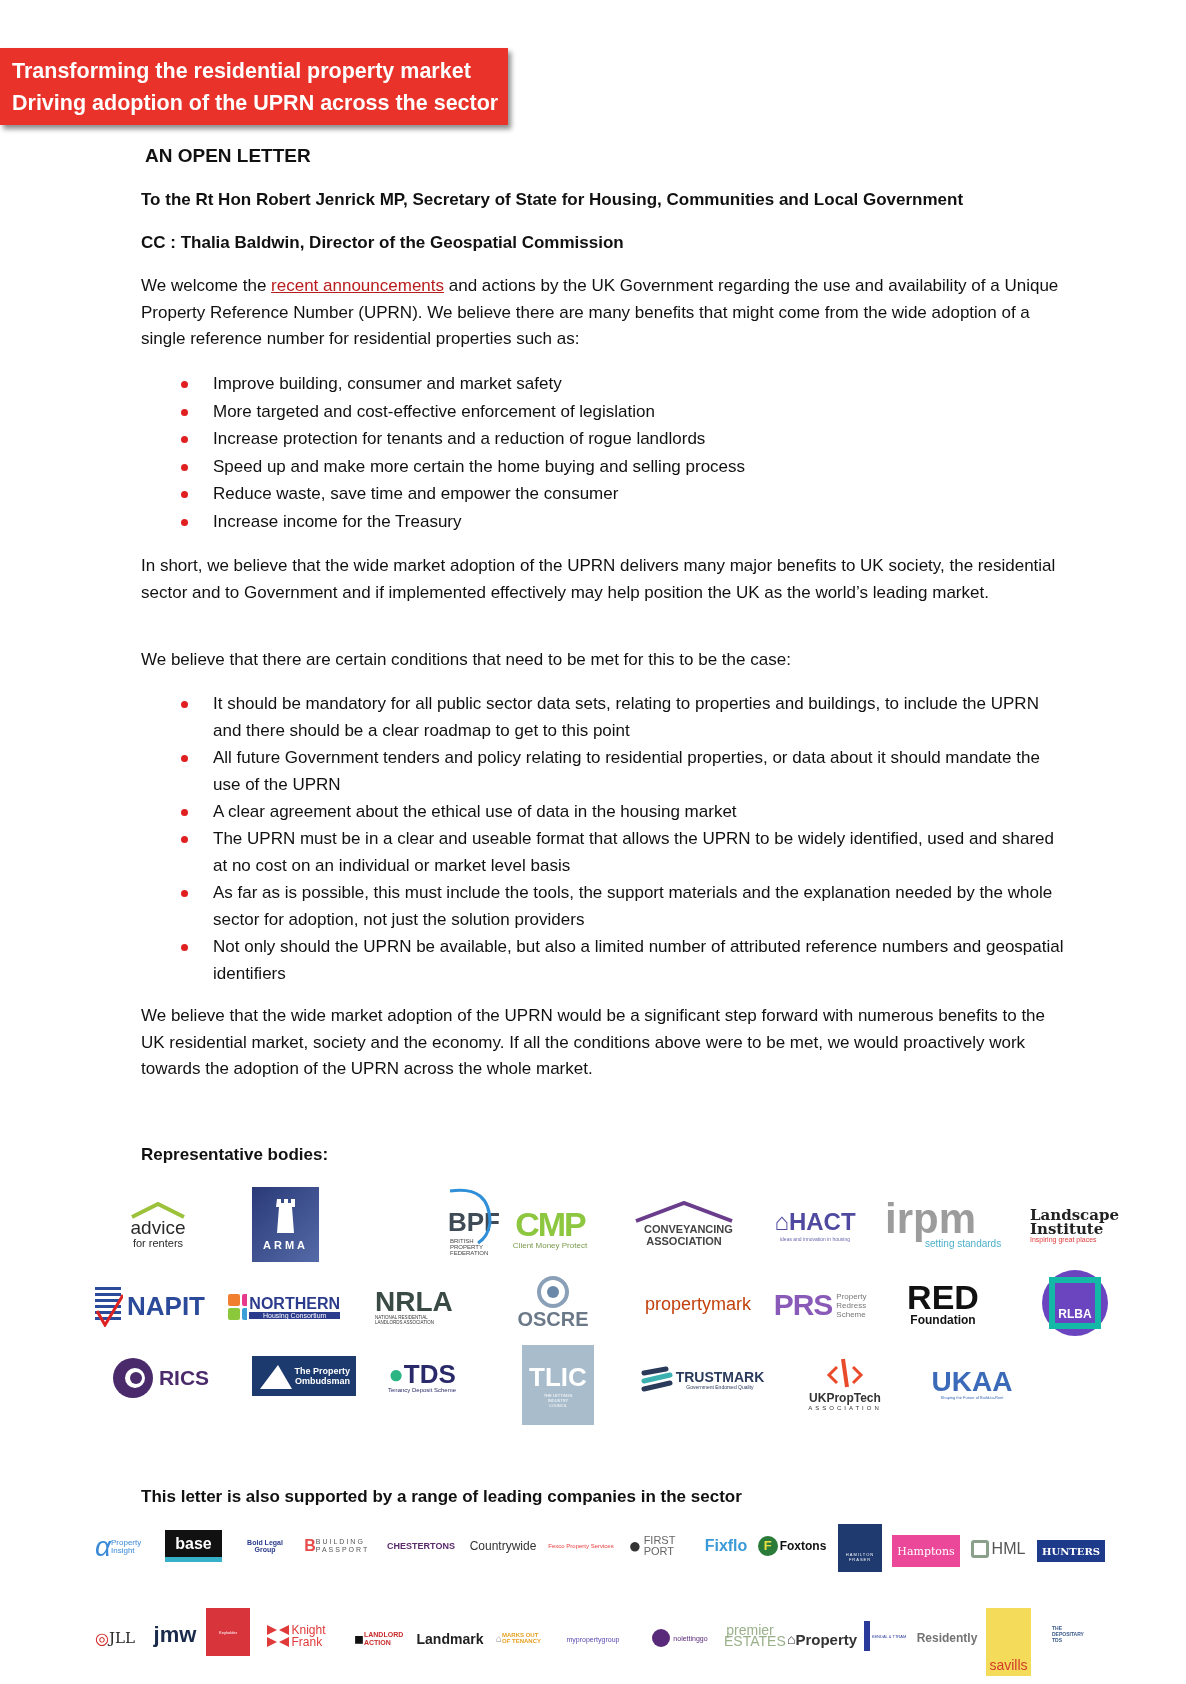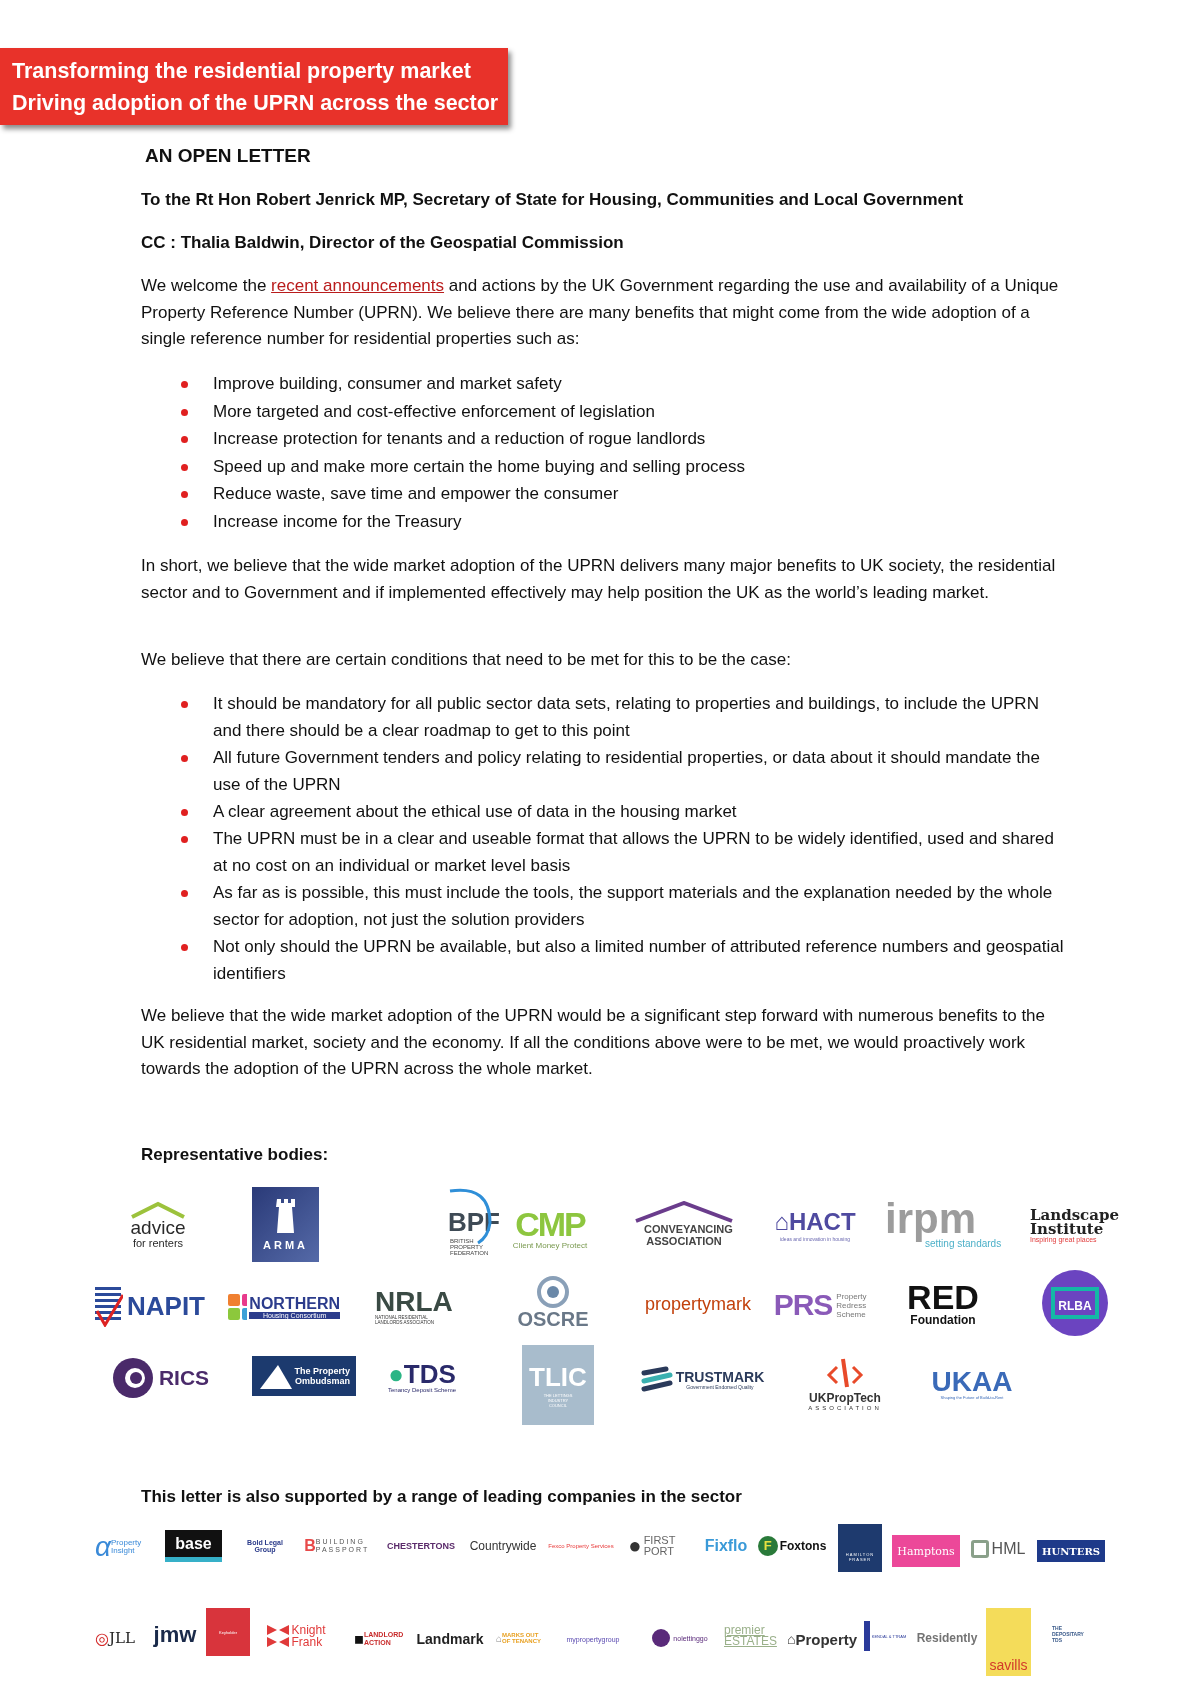--- a/index.html
+++ b/index.html
@@ -148,21 +148,21 @@
   </div>
   <div class="logo" style="left:766px;top:1285px;width:112px;height:40px;">
     <div style="font-size:30px;font-weight:bold;color:#8a5ab8;letter-spacing:-1px;">PRS</div>
     <div style="font-size:8px;color:#777;width:34px;margin-left:4px;line-height:9px;text-align:left;white-space:normal;">Property Redress Scheme</div>
   </div>
   <div class="logo" style="left:908px;top:1270px;width:70px;height:68px;flex-direction:column;">
     <div style="font-size:34px;font-weight:bold;color:#111;line-height:32px;">RED</div>
     <div style="font-size:12px;font-weight:bold;color:#111;">Foundation</div>
   </div>
   <div class="logo" style="left:1042px;top:1270px;width:66px;height:66px;border-radius:50%;background:#6b44c0;color:#fff;">
-    <div style="font-size:12px;font-weight:bold;border:4px solid #14b8a6;padding:8px 3px 2px;">RLBA</div>
+    <div style="font-size:12px;font-weight:bold;border:6px solid #14b8a6;padding:24px 3px 2px;">RLBA</div>
   </div>
 
   <div class="logo" style="left:95px;top:1352px;width:130px;height:52px;">
     <svg width="44" height="48">
         <circle cx="22" cy="24" r="20" fill="#4a2a6a"></circle>
         <circle cx="24" cy="24" r="10" fill="#fff"></circle>
         <circle cx="25" cy="24" r="6" fill="#4a2a6a"></circle>
       </svg>
     <div style="font-size:21px;font-weight:bold;color:#4a2a6a;margin-left:4px;">RICS</div>
   </div>
@@ -292,21 +292,21 @@
       <span style="font-size:6px;color:#e8a020;white-space:normal;width:44px;font-weight:bold;">MARKS OUT OF TENANCY</span>
     </div>
   <div class="clogo" style="left:558px;top:1628px;width:70px;height:22px;">
       <span style="font-size:7px;color:#5a4ab0;">mypropertygroup</span>
     </div>
   <div class="clogo" style="left:646px;top:1626px;width:68px;height:24px;">
       <span style="display:inline-block;width:18px;height:18px;border-radius:50%;background:#5a2a7a;margin-right:3px;"></span>
       <span style="font-size:7px;color:#5a2a7a;">nolettinggo</span>
     </div>
   <div class="clogo" style="left:722px;top:1620px;width:56px;height:32px;">
-      <span style="font-size:12px;color:#9ab08a;white-space:normal;width:52px;text-align:left;line-height:11px;text-decoration:underline;">premier ESTATES</span>
+      <span style="font-size:14px;color:#9ab08a;white-space:normal;width:52px;text-align:center;line-height:11px;">premier ESTATES</span>
     </div>
   <div class="clogo" style="left:786px;top:1626px;width:72px;height:26px;">
       <span style="font-size:14px;color:#333;">⌂</span>
       <span style="font-size:15px;font-weight:bold;color:#333;">Property</span>
     </div>
   <div class="clogo" style="left:860px;top:1618px;width:50px;height:36px;">
       <span style="display:inline-block;width:6px;height:30px;background:#2a3a9a;margin-right:2px;"></span>
       <span style="font-size:4px;color:#2a3a9a;">KENDAL &amp; TTRAM</span>
     </div>
   <div class="clogo" style="left:915px;top:1626px;width:64px;height:24px;">

